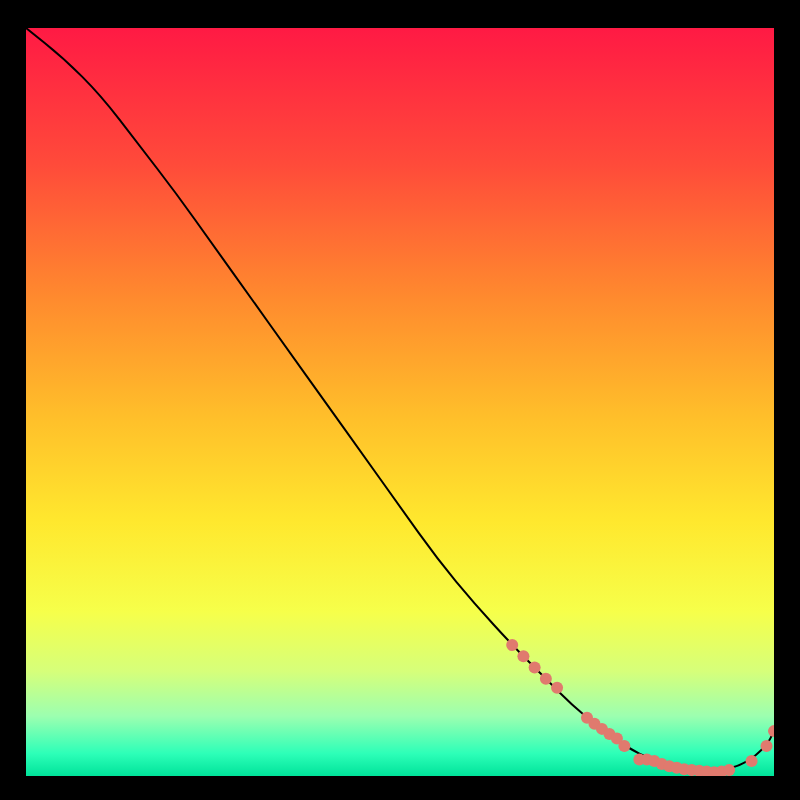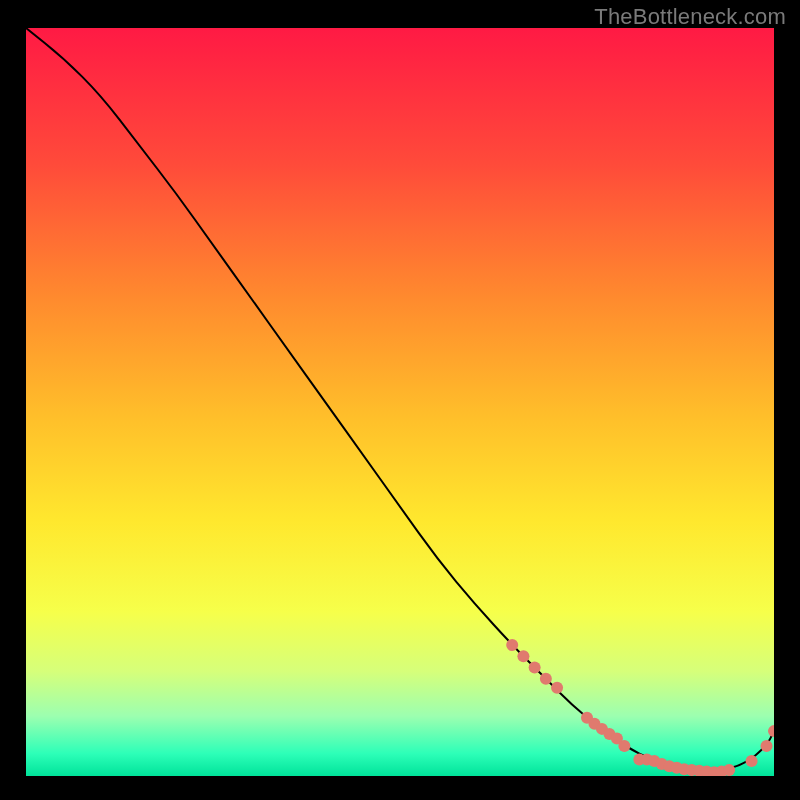--- a/index.html
+++ b/index.html
@@ -38,21 +38,20 @@
   svg {
     display: block;
     width: 748px;
     height: 748px;
   }
 </style>
 </head>
 <body>
 
 <div class="outer">
-  <div class="watermark">TheBottleneck.com</div>
 
   <div class="plot-wrap">
     <svg viewBox="0 0 748 748">
       <defs>
         <linearGradient id="bg-grad" x1="0" y1="0" x2="0" y2="1">
             <stop offset="0%" stop-color="#ff1a44"></stop>
             <stop offset="18%" stop-color="#ff4a3a"></stop>
             <stop offset="36%" stop-color="#ff8a2e"></stop>
             <stop offset="52%" stop-color="#ffbf2a"></stop>
             <stop offset="66%" stop-color="#ffe82e"></stop>

